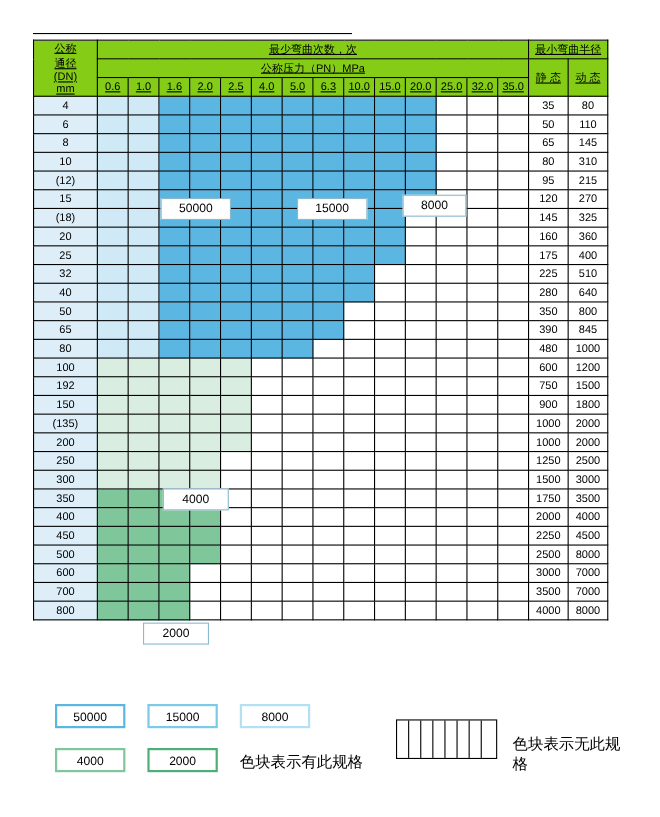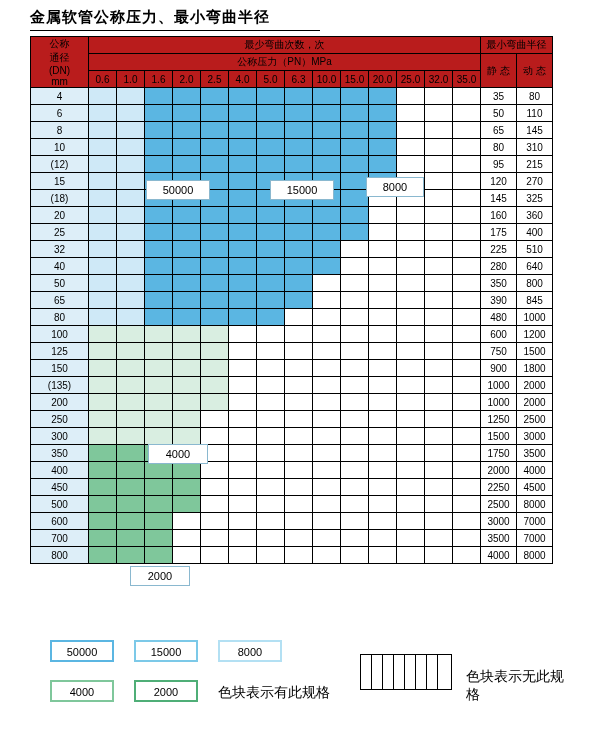--- a/index.html
+++ b/index.html
@@ -29,21 +29,21 @@
   .tbl td,.tbl th{
     border:1px solid #000;
     font-size:10px;
     text-align:center;
     vertical-align:middle;
     padding:0;
     font-weight:normal;
     height:17px;
     box-sizing:border-box;
   }
-  .hdr{background:#b91c1c;font-size:10px;}
+  .hdr{background:#84cc16;font-size:10px;text-decoration:underline;}
   .hdr-dn{width:58px;}
   .colnum{width:28px;}
   .rad{width:36px;}
 
   .dncell{background:#ddeef8;width:58px;}
   .radcell{background:#ffffff;margin-left:20px;}
 
   
   .c-blue{background:#5bb6e2;}
   .c-pale{background:#cfe9f7;}
@@ -80,21 +80,20 @@
     position:absolute;border:1px solid #000;background:#fff;
     width:92px;height:36px;box-sizing:border-box;
   }
   .lg-grid i{position:absolute;top:0;bottom:0;width:1px;background:#000;}
 </style>
 </head>
 <body>
 
 <div id="page">
 
-  <div class="title">金属软管公称压力、最小弯曲半径</div>
   <div class="title-underline"></div>
 
   <table class="tbl">
     <thead>
       <tr>
         <td class="hdr hdr-dn" rowspan="3">
           <div>公称</div>
           <div>通径</div>
           <div>(DN)</div>
           <div>mm</div>
@@ -404,21 +403,21 @@
           <td class="colnum c-white"></td>
           <td class="colnum c-white"></td>
           <td class="colnum c-white"></td>
           <td class="colnum c-white"></td>
           <td class="colnum c-white"></td>
           <td class="colnum c-white"></td>
           <td class="rad radcell">600</td>
           <td class="rad radcell">1200</td>
         </tr>
         <tr>
-          <td class="dncell">125</td>
+          <td class="dncell">192</td>
           <td class="colnum c-pale-g"></td>
           <td class="colnum c-pale-g"></td>
           <td class="colnum c-pale-g"></td>
           <td class="colnum c-pale-g"></td>
           <td class="colnum c-pale-g"></td>
           <td class="colnum c-white"></td>
           <td class="colnum c-white"></td>
           <td class="colnum c-white"></td>
           <td class="colnum c-white"></td>
           <td class="colnum c-white"></td>

